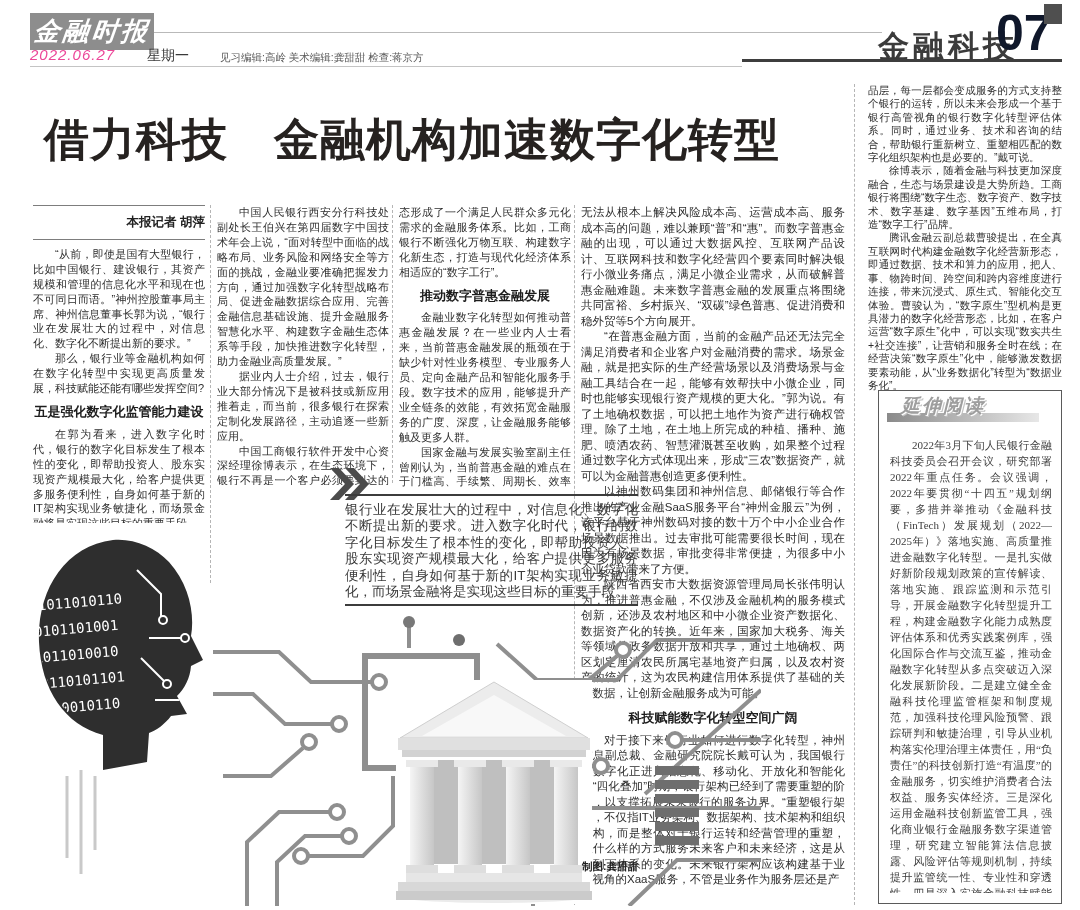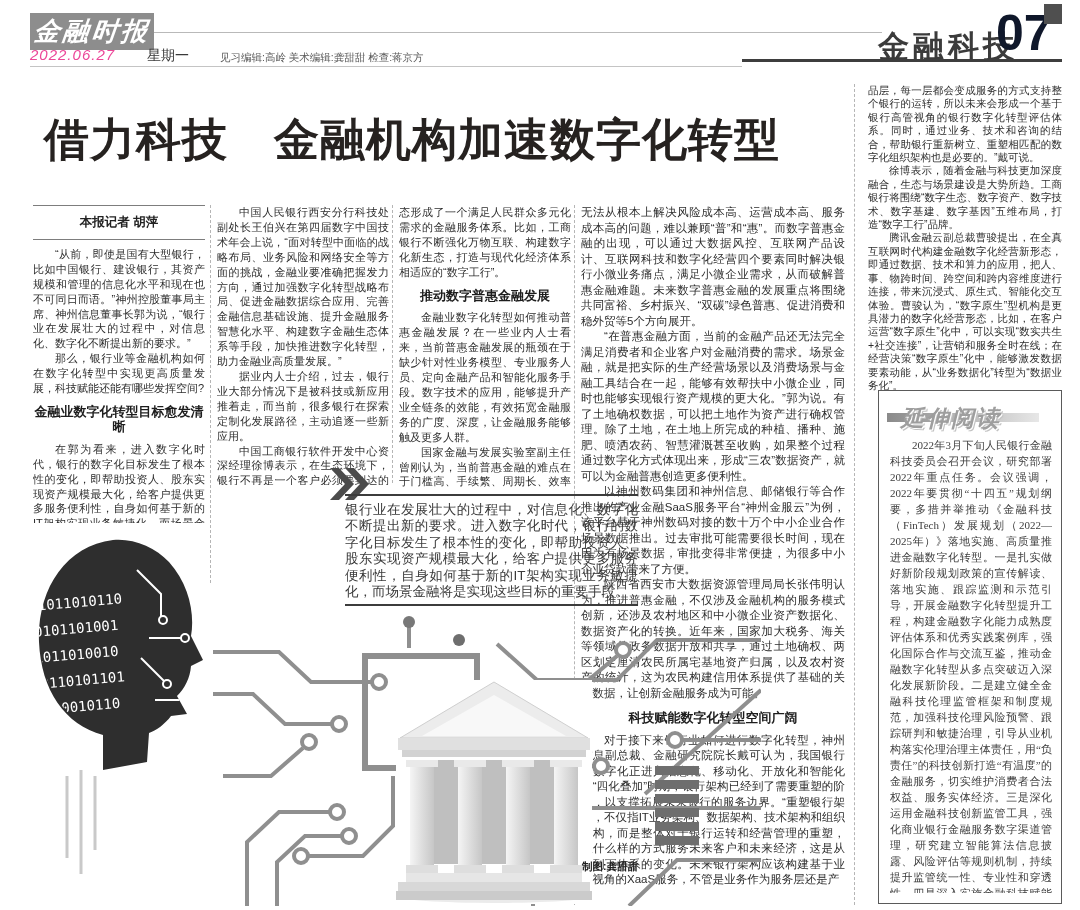--- a/index.html
+++ b/index.html
@@ -22,21 +22,21 @@
   .headline{left:44px;top:110px;width:800px;font-family:"Liberation Serif",serif;font-weight:900;
             font-size:45px;color:#262220;letter-spacing:1px;white-space:nowrap;}
   
   .col{top:205px;font-size:11px;line-height:14.9px;text-align:justify;color:#2d2d2d;overflow:hidden;}
   .col p{margin:0;text-indent:2em;}
   .col1{left:33px;width:172px;height:318px;}
   .col2{left:217px;width:172px;height:280px;}
   .col3{left:399px;width:172px;height:282px;}
   .col4{left:581px;width:264px;height:700px;font-size:11.5px;line-height:15.5px;}
   .subhead{font-weight:bold;font-size:13px;color:#1d1d1d;text-align:center;text-indent:0;margin:9px 0 7px;}
-  .byline{border-top:1px solid #7d7d7d;border-bottom:1px solid #7d7d7d;text-align:center;
+  .byline{border-top:1px solid #7d7d7d;border-bottom:1px solid #7d7d7d;text-align:right;
           font-size:12.5px;font-weight:bold;color:#222;padding:9px 0;margin-bottom:7px;}
   .vdiv{width:0;border-left:1px dashed #b5b5b5;}
   .vd1{left:210px;top:205px;height:378px;}
   .vd2{left:392px;top:205px;height:278px;}
   .vd3{left:574px;top:205px;height:700px;}
   .vd4{left:854px;top:84px;height:821px;}
   
   .quote-mark{left:328px;top:466px;}
   .quote-rule{left:345px;width:293px;height:2px;background:#3c3c3c;}
   .qr-top{top:494px;} .qr-bot{top:604px;}
@@ -45,21 +45,21 @@
   .head-illu{left:25px;top:518px;}
   .circuit-illu{left:213px;top:616px;}
   .bank-illu{left:396px;top:680px;}
   .illu-caption{left:582px;top:860px;font-size:10.5px;font-weight:bold;color:#222;}
   
   .sidebar{left:868px;top:84px;width:194px;font-size:10.5px;line-height:13.4px;text-align:justify;color:#2e2e2e;}
   .sidebar p{margin:0;text-indent:2em;}
   
   .extbox{left:878px;top:390px;width:184px;height:514px;border:1px solid #5a5a5a;box-sizing:border-box;}
   .ext-bar{position:absolute;left:8px;top:22px;width:152px;height:9px;background:linear-gradient(90deg,#8a8a8a,#e7e7e7);}
-  .ext-title{position:absolute;left:22px;top:12px;font-size:23px;font-weight:bold;font-style:italic;
+  .ext-title{position:absolute;left:22px;top:2px;font-size:19px;font-weight:bold;font-style:italic;
              color:#9e9e9e;letter-spacing:2px;text-shadow:1px 1px 0 #ffffff,2px 2px 0 #c2c2c2;}
   .ext-body{position:absolute;left:11px;top:46px;width:162px;height:456px;overflow:hidden;
             font-family:"Liberation Serif",serif;font-size:11px;line-height:16px;color:#3d3d3d;text-align:justify;}
   .ext-body p{margin:0;text-indent:2em;}
 </style>
 </head>
 <body>
 
 <div class="page">
 
@@ -80,21 +80,21 @@
 
   <div class="abs vdiv vd1"></div>
   <div class="abs vdiv vd2"></div>
   <div class="abs vdiv vd3"></div>
   <div class="abs vdiv vd4"></div>
 
   <div class="abs col col1">
     <div class="byline">本报记者 胡萍</div>
     <p>“从前，即使是国有大型银行，比如中国银行、建设银行，其资产规模和管理的信息化水平和现在也不可同日而语。”神州控股董事局主席、神州信息董事长郭为说，“银行业在发展壮大的过程中，对信息化、数字化不断提出新的要求。”</p>
     <p>那么，银行业等金融机构如何在数字化转型中实现更高质量发展，科技赋能还能有哪些发挥空间?</p>
-    <div class="subhead">金融业数字化转型目标愈发清晰</div>
+    <div class="subhead">五是强化数字化监管能力建设</div>
     <p>在郭为看来，进入数字化时代，银行的数字化目标发生了根本性的变化，即帮助投资人、股东实现资产规模最大化，给客户提供更多服务便利性，自身如何基于新的IT架构实现业务敏捷化，而场景金融将是实现这些目标的重要手段。</p>
 
   </div>
 
   <div class="abs col col2">
     <p>中国人民银行西安分行科技处副处长王伯兴在第四届数字中国技术年会上说，“面对转型中面临的战略布局、业务风险和网络安全等方面的挑战，金融业要准确把握发力方向，通过加强数字化转型战略布局、促进金融数据综合应用、完善金融信息基础设施、提升金融服务智慧化水平、构建数字金融生态体系等手段，加快推进数字化转型，助力金融业高质量发展。”</p>
     <p>据业内人士介绍，过去，银行业大部分情况下是被科技或新应用推着走，而当前，很多银行在探索定制化发展路径，主动追逐一些新应用。</p>
     <p>中国工商银行软件开发中心资深经理徐博表示，在生态环境下，银行不再是一个客户必须要到达的场所，银行的产品和服务成为经济活动交易的基础服务，金融、交易、场景、生</p>
   </div>
 

